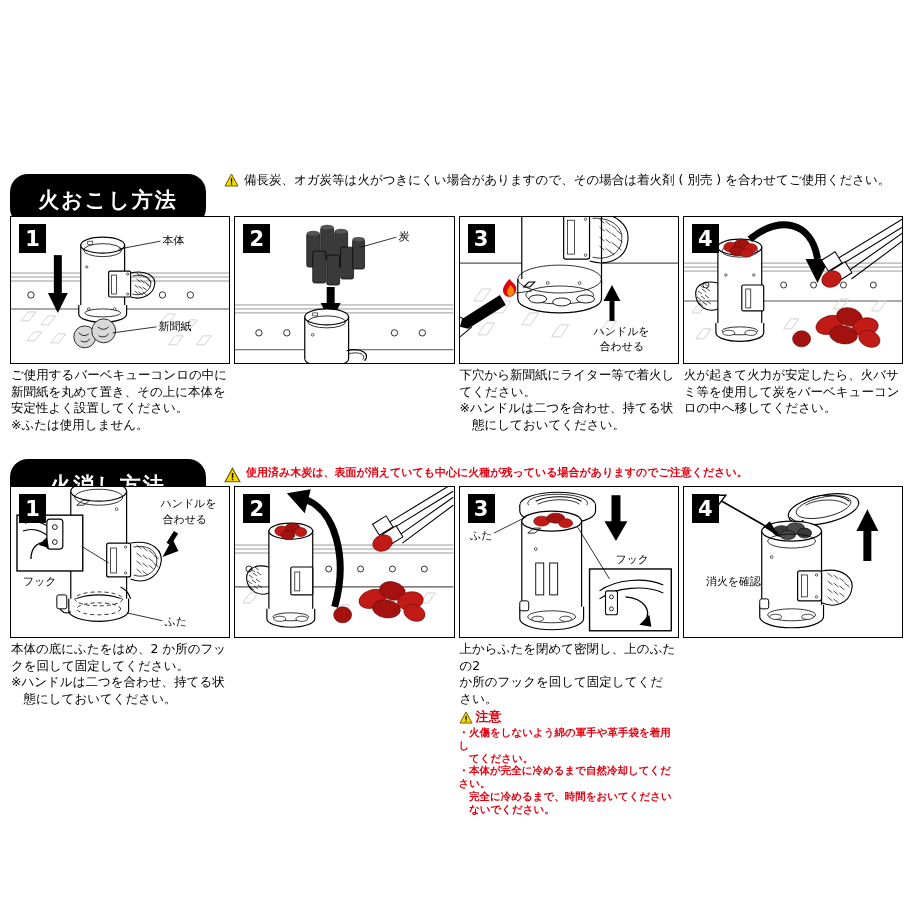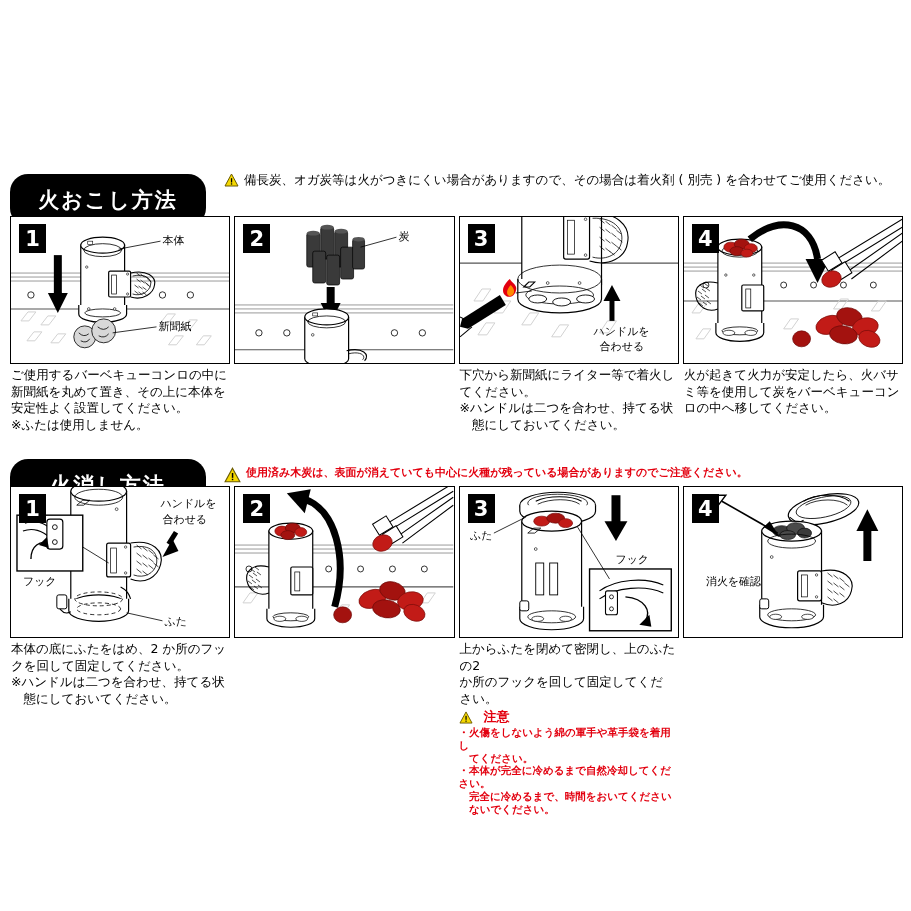--- a/index.html
+++ b/index.html
@@ -37,21 +37,21 @@
   }
   .frame.tall{height:150px;}
   .num{
     position:absolute;left:8px;top:7px;width:27px;height:29px;background:#000;
     color:#fff;font-size:21px;font-weight:bold;
     display:flex;align-items:center;justify-content:center;z-index:6;
     font-family:"DejaVu Sans","Liberation Sans",sans-serif;
   }
   .cap{padding:3px 1px 0 1px;font-size:12.5px;line-height:1.32;white-space:pre-line;}
   .caution{margin-top:1px;}
-  .caution-head{display:flex;align-items:center;gap:11px;}
+  .caution-head{display:flex;align-items:center;gap:3px;}
   .caution-head span{color:#e3000f;font-size:13px;font-weight:bold;}
   .caution-body{color:#e3000f;font-size:10.5px;line-height:1.22;white-space:pre-line;font-weight:bold;}
 
   
   svg.art{position:absolute;left:0;top:0;width:100%;height:100%;}
   .ln{fill:none;stroke:#000;stroke-width:1.1;}
   .ln-t{fill:none;stroke:#000;stroke-width:0.8;}
   .lbl{font-size:11px;font-family:"DejaVu Sans","Liberation Sans",sans-serif;fill:#000;}
   .lead{fill:none;stroke:#000;stroke-width:0.8;}
   .grill{fill:none;stroke:#9a9a9a;stroke-width:1;}

